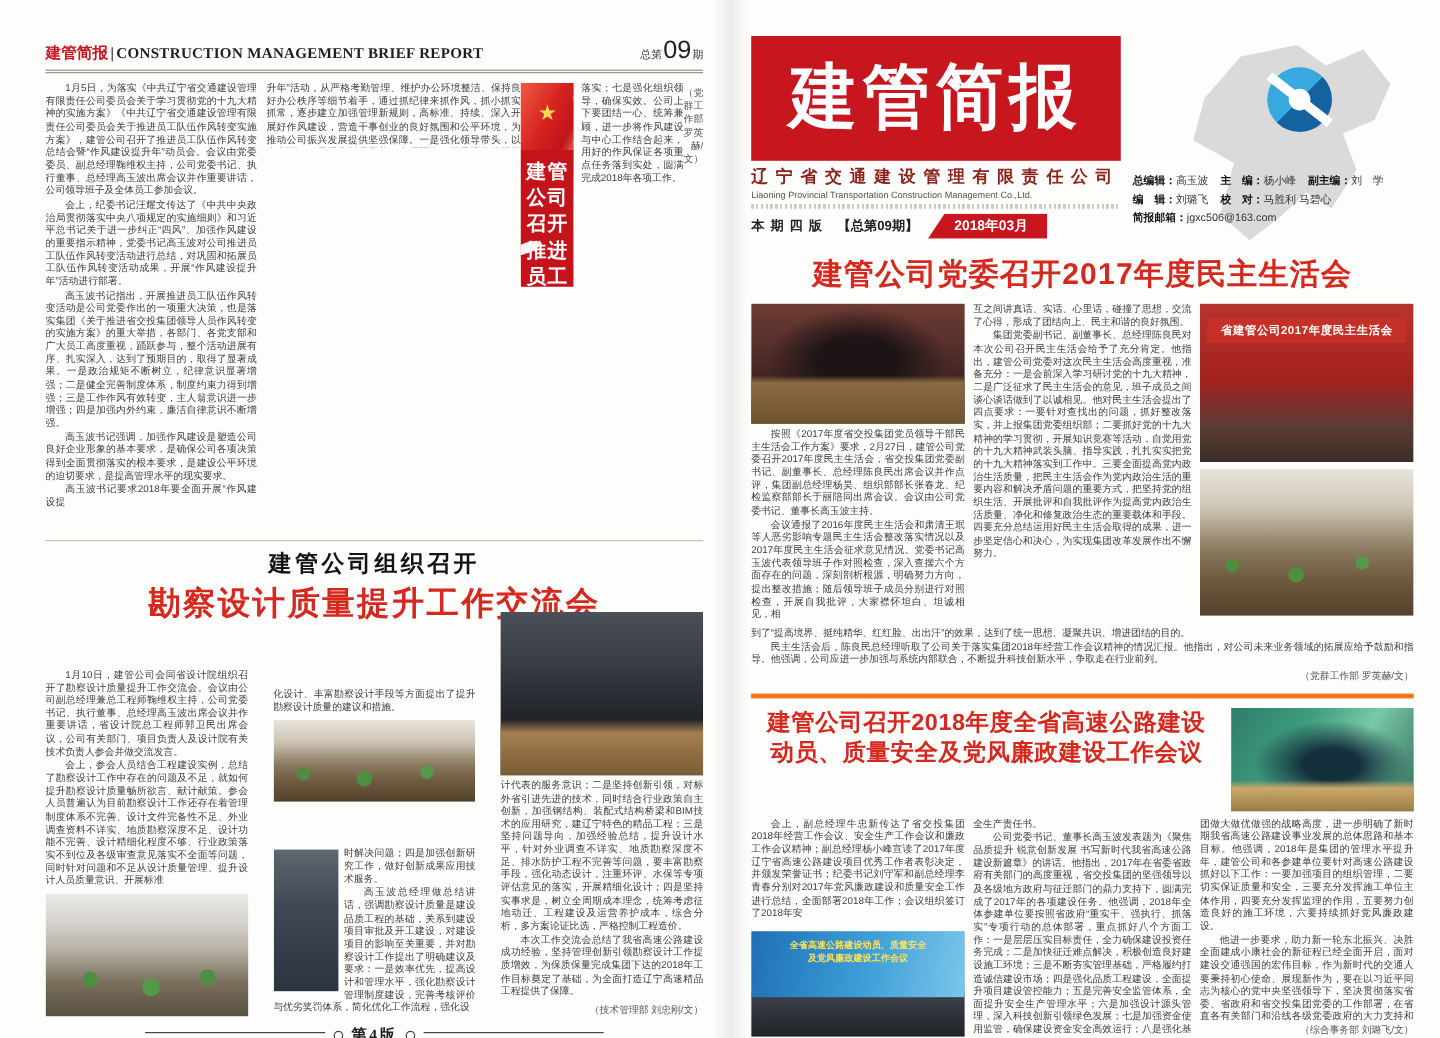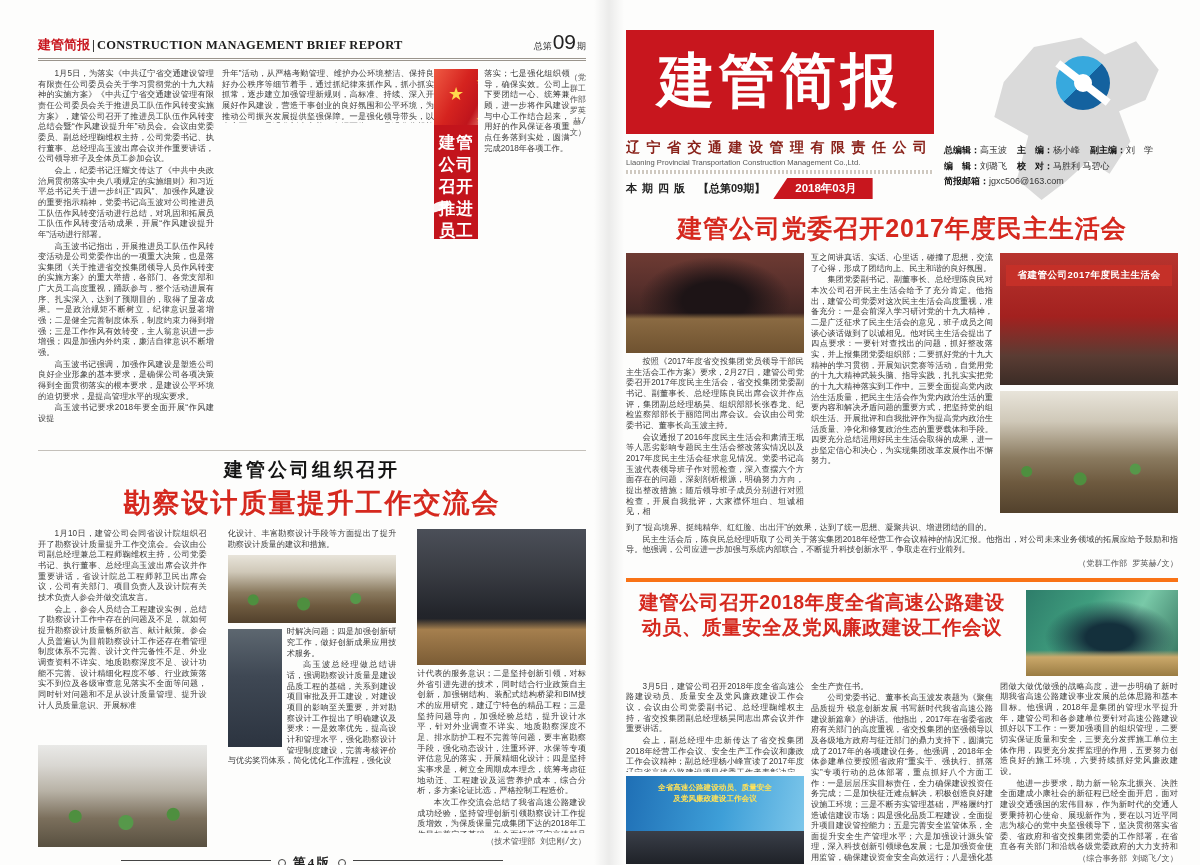--- a/index.html
+++ b/index.html
@@ -8,21 +8,21 @@
   .fold{position:absolute;left:594px;top:0;bottom:0;width:30px;
         background:linear-gradient(90deg,rgba(0,0,0,0),rgba(0,0,0,.07) 50%,rgba(0,0,0,0));}
   .page{position:absolute;top:30px;height:818px;}
   .page-left{left:38px;width:548px;}
   .page-right{left:626px;width:552px;}
 
   
   .bt{font-size:8.2px;line-height:1.3;text-align:justify;color:#3b3b3b;}
   .bt p{margin:0 0 1px 0;text-indent:2em;}
   .bt p.cont{text-indent:0;}
-  .credit{font-size:8.2px;color:#555;text-align:right;margin-top:3px;font-family:Liberation Mono, monospace;}
+  .credit{font-size:8.2px;color:#555;text-align:right;margin-top:3px;}
   .cols{display:flex;}
   .col{overflow:hidden;}
 
   
   .lhead{display:flex;align-items:baseline;border-bottom:3px double #9a948c;padding-bottom:4px;}
   .lh-cn{color:#c8161e;font-weight:bold;font-size:13px;font-family:"Liberation Serif",serif;}
   .lh-sep{font-weight:bold;color:#222;margin:0 2px;font-family:"Liberation Serif",serif;font-size:13px;}
   .lh-en{font-weight:bold;font-size:12.5px;color:#1d1d1d;font-family:"Liberation Serif",serif;letter-spacing:.3px;}
   .lh-issue{margin-left:auto;font-size:9px;color:#333;white-space:nowrap;}
   .lh-issue .num{font-size:21px;color:#222;font-weight:500;margin:0 1px;}
@@ -76,27 +76,27 @@
             color:#ffe259;font-weight:bold;font-size:7.6px;line-height:1.5;padding-top:6px;}
   .ph-speaker{background:
       linear-gradient(180deg,rgba(0,0,0,0) 70%,#caa86a 78%,#9a7c43 100%),
       radial-gradient(ellipse at 55% 55%,#14303c 20%,rgba(0,0,0,0) 55%),
       linear-gradient(120deg,#2e7d6a 0%,#3f9d7e 35%,#79c9a8 62%,#2f6b58 100%);}
 
   
   .rule{border-top:1px solid #c4c0ba;margin:9px 0 6px;}
   .hlt{font-size:19px;font-weight:bold;color:#141414;text-align:center;letter-spacing:3px;}
   .hlm{font-size:27px;font-weight:bold;color:#d5281e;text-align:center;letter-spacing:2px;margin-top:2px;}
-  .a2row{margin-top:8px;height:318px;gap:21px;}
+  .a2row{margin-top:8px;height:318px;gap:21px;align-items:flex-end;}
   .a2row .col{width:176px;display:flex;flex-direction:column;}
   .a2c1txt{flex:1;overflow:hidden;}
   .l2c{height:102px;margin-top:4px;flex:none;}
   .l2a{height:68px;margin:4px 0;flex:none;}
   .l2b{height:136px;margin-bottom:4px;flex:none;}
-  .a2wrap{flex:1;overflow:hidden;}
+  .a2wrap{flex:1;overflow:hidden;margin-top:34px;}
   .a2wrap .ph-strip{float:left;width:54px;height:118px;margin:2px 5px 2px 0;}
   .a2c3txt{flex:1;overflow:hidden;}
 
   .pfoot{display:flex;align-items:center;justify-content:center;gap:7px;margin-top:7px;}
   .pfoot .ln{width:150px;height:4px;border-top:1px solid #444;border-bottom:1px solid #444;}
   .pfoot .dot{width:6px;height:6px;border:1px solid #444;border-radius:50%;}
   .pfoot .lbl{font-family:"Liberation Serif",serif;font-weight:bold;font-size:13px;color:#222;letter-spacing:2px;}
 
   
   .mrow{display:flex;gap:10px;}
@@ -297,21 +297,20 @@
     <div class="h2wrap">
       <div class="h2red">
         <div>建管公司召开2018年度全省高速公路建设</div>
         <div>动员、质量安全及党风廉政建设工作会议</div>
       </div>
       <div class="ph ph-speaker r2b"></div>
     </div>
     <div class="cols r2row">
       <div class="col r2c1">
         <div class="bt">
-          <p>3月5日，建管公司召开2018年度全省高速公路建设动员、质量安全及党风廉政建设工作会议，会议由公司党委副书记、总经理鞠维权主持，省交投集团副总经理杨昊同志出席会议并作重要讲话。</p>
           <p>会上，副总经理牛忠新传达了省交投集团2018年经营工作会议、安全生产工作会议和廉政工作会议精神；副总经理杨小峰宣读了2017年度辽宁省高速公路建设项目优秀工作者表彰决定，并颁发荣誉证书；纪委书记刘守军和副总经理李青春分别对2017年党风廉政建设和质量安全工作进行总结，全面部署2018年工作；会议组织签订了2018年安</p>
         </div>
         <div class="ph ph-blue r2a">
           <div class="bandblue">
             <div>全省高速公路建设动员、质量安全</div>
             <div>及党风廉政建设工作会议</div>
           </div>
         </div>
       </div>
       <div class="col r2c2 bt">

